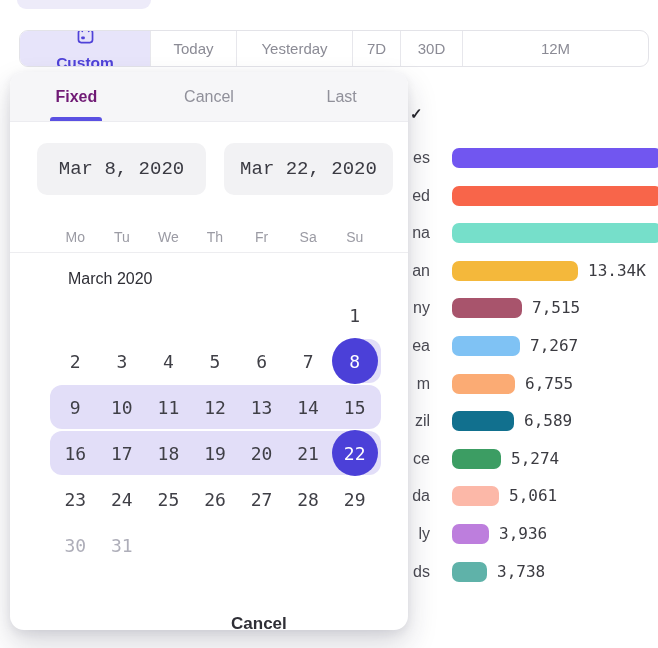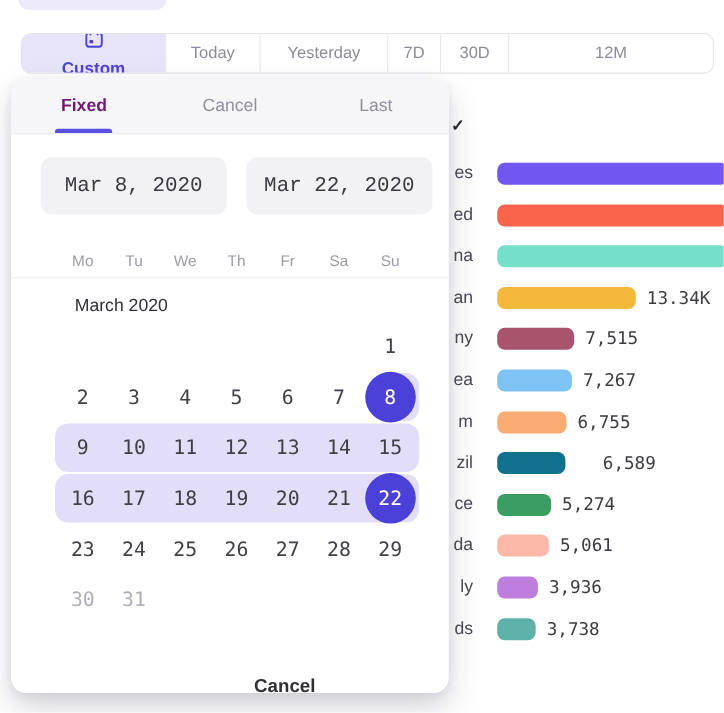--- a/index.html
+++ b/index.html
@@ -147,21 +147,21 @@
         <div class="bval" style="left: 530px;">7,267</div>
       </div>
       <div class="crow" style="top: 374px; width: 658px;">
         <div class="blabel">m</div>
         <div class="bar" style="width: 63px; background: rgb(251, 171, 116);"></div>
         <div class="bval" style="left: 525px;">6,755</div>
       </div>
       <div class="crow" style="top: 411px; width: 658px;">
         <div class="blabel">zil</div>
         <div class="bar" style="width: 62px; background: rgb(17, 112, 142);"></div>
-        <div class="bval" style="left: 548px;">6,589</div>
+        <div class="bval" style="left: 524px;">6,589</div>
       </div>
       <div class="crow" style="top: 449px; width: 658px;">
         <div class="blabel">ce</div>
         <div class="bar" style="width: 49px; background: rgb(60, 157, 99);"></div>
         <div class="bval" style="left: 511px;">5,274</div>
       </div>
       <div class="crow" style="top: 486px; width: 658px;">
         <div class="blabel">da</div>
         <div class="bar" style="width: 47px; background: rgb(252, 184, 168);"></div>
         <div class="bval" style="left: 509px;">5,061</div>

